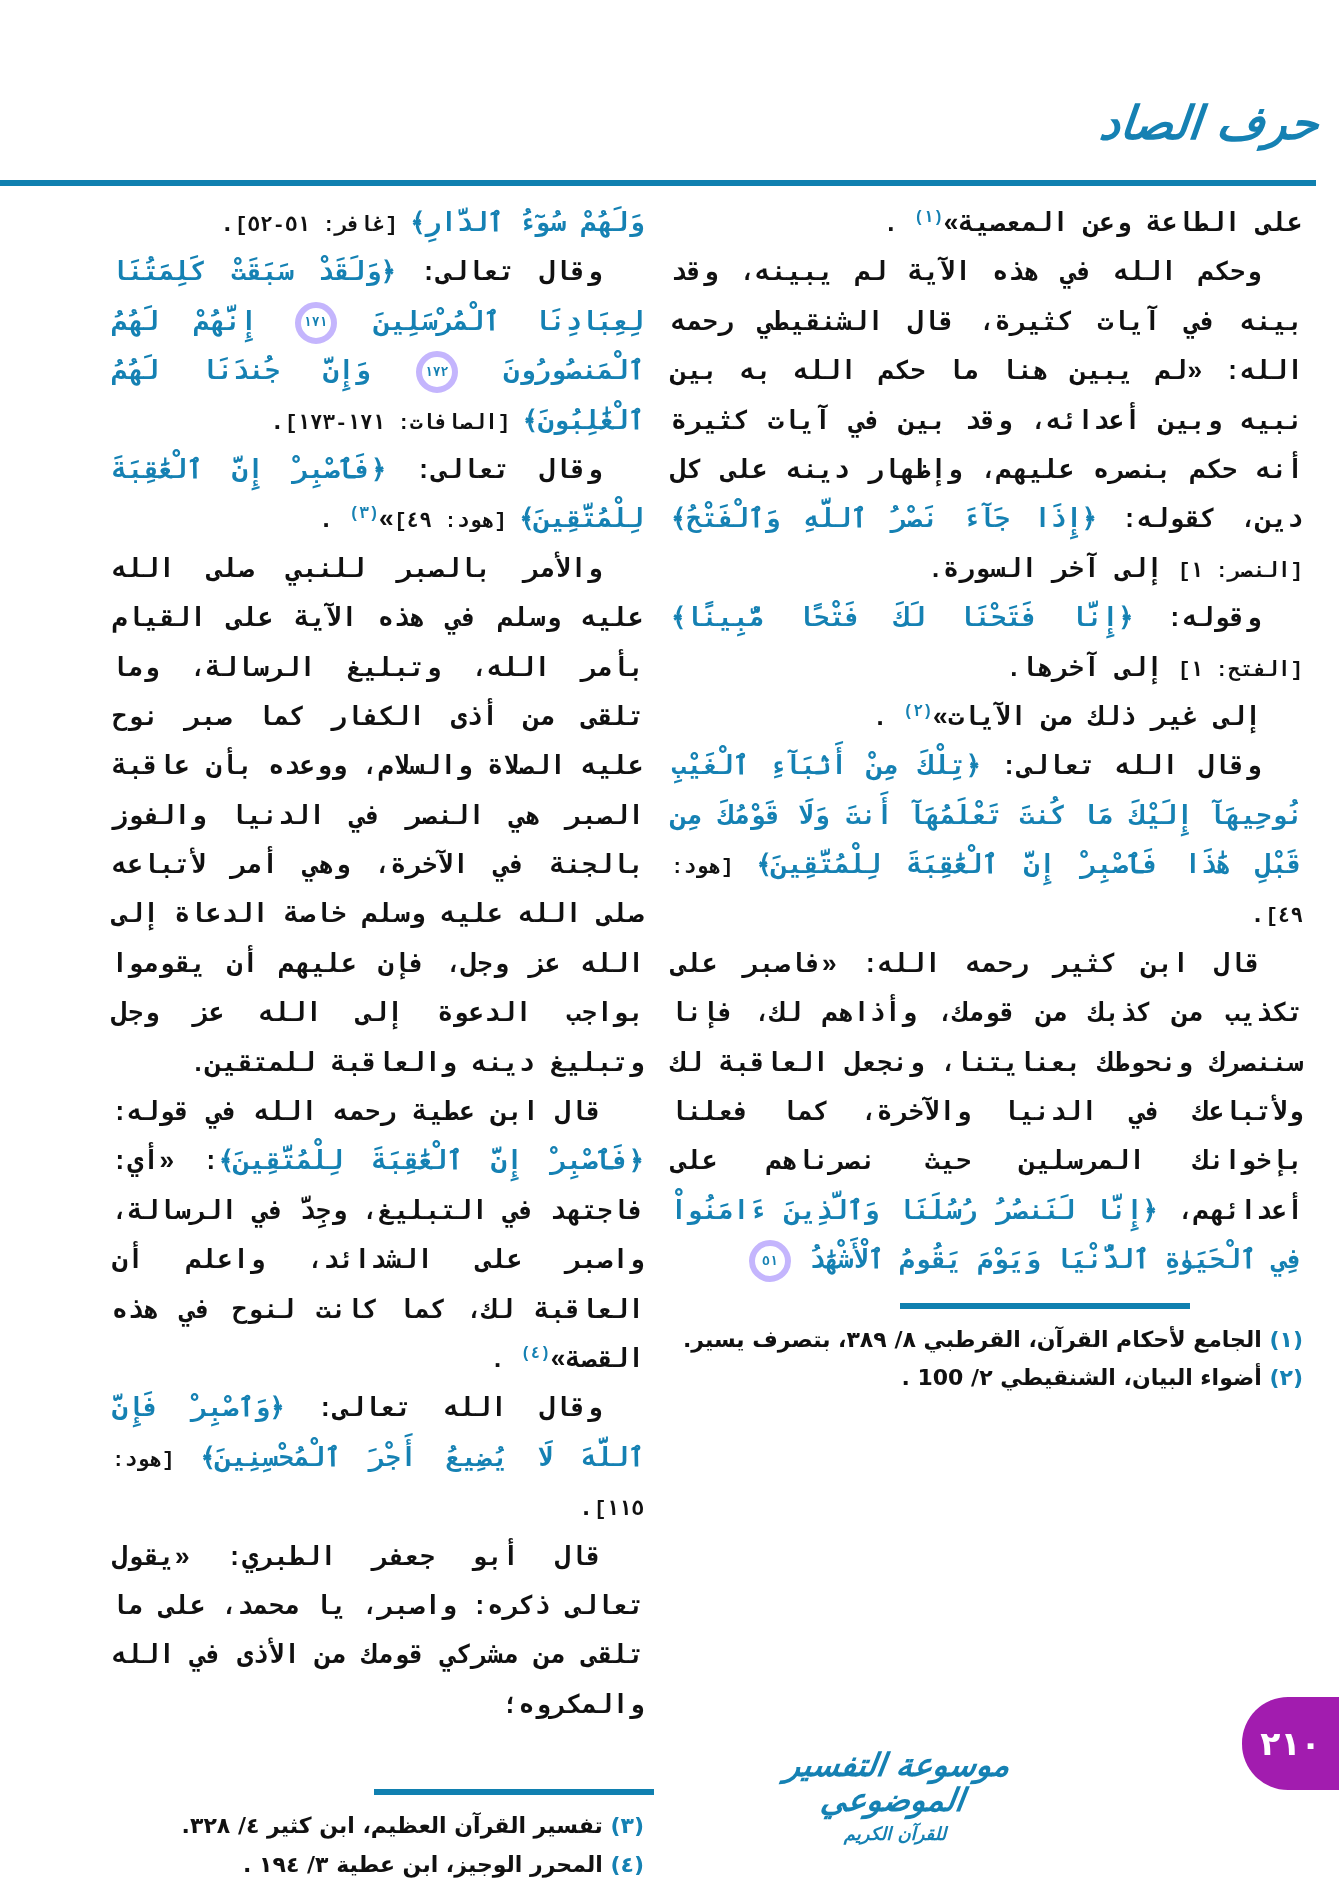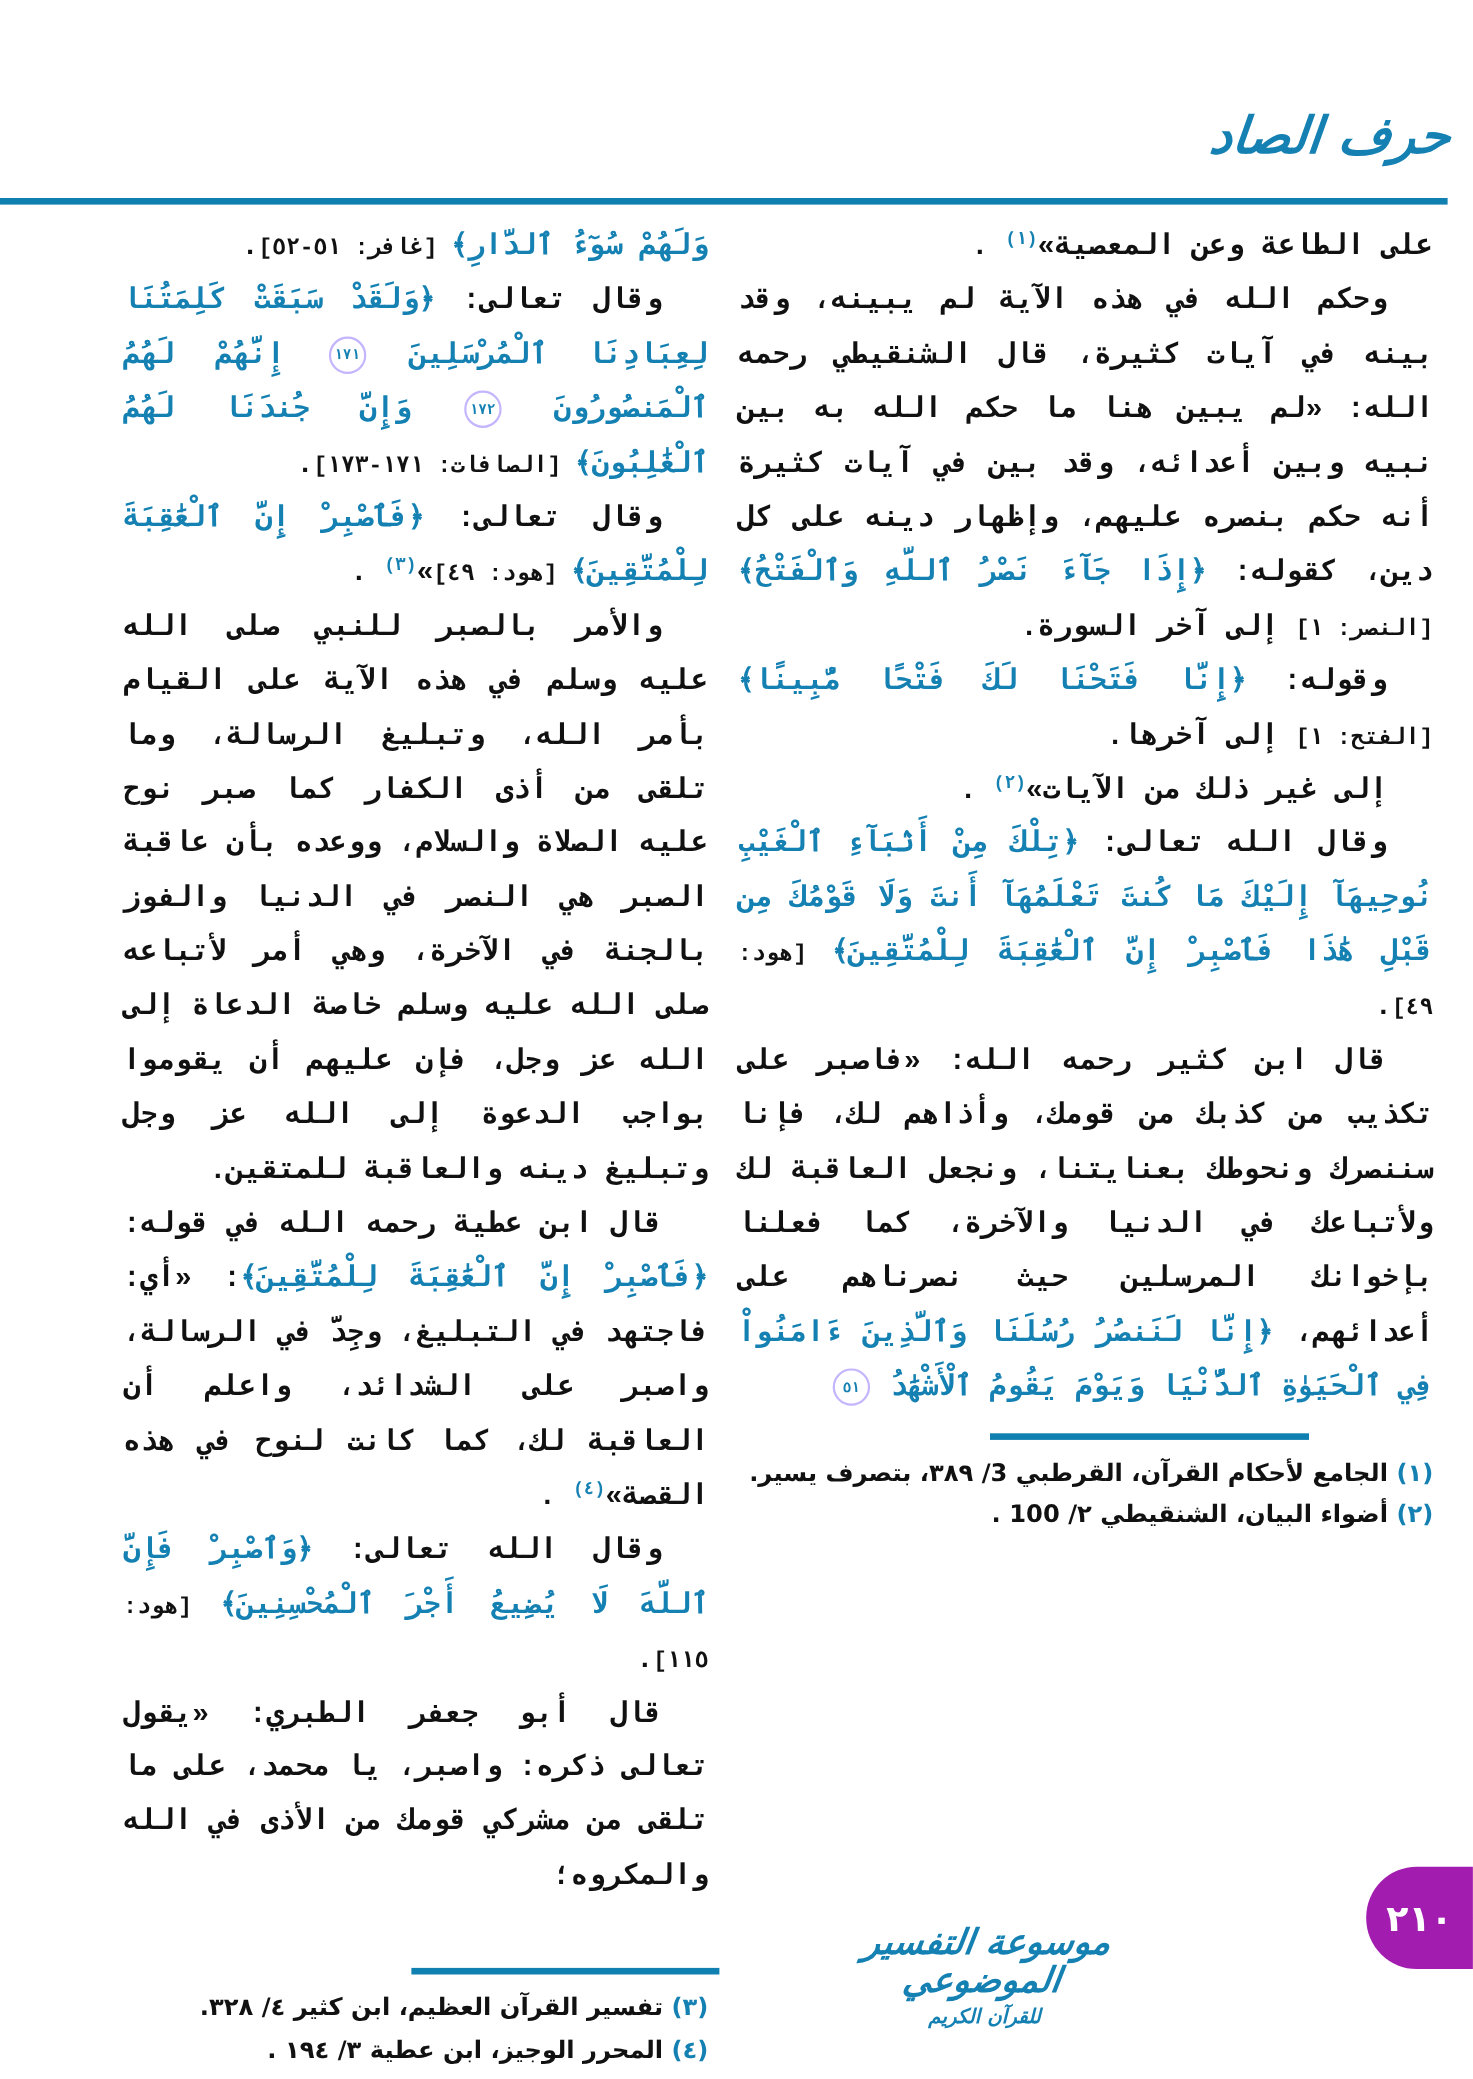--- a/index.html
+++ b/index.html
@@ -18,21 +18,21 @@
   .col{position:absolute;top:200px;}
   .col-first{right:36px;width:632px;}
   .col-second{left:112px;width:532px;}
   .para{margin:0;font-size:26px;line-height:1.9;font-weight:bold;text-align:justify;font-family:Liberation Mono, monospace;}
   .para.indent{text-indent:42px;}
   .verse{color:#1581b3;}
   .ref{color:#111111;font-size:0.8em;}
   .fnmark{color:#1581b3;font-size:0.62em;position:relative;top:-0.55em;font-weight:bold;}
   .ayah-mark{
     display:inline-flex;align-items:center;justify-content:center;
-    width:30px;height:30px;border:2px solid #c4b5fd;border-radius:50%;
+    width:30px;height:30px;border:6px solid #c4b5fd;border-radius:50%;
     color:#1581b3;font-size:13px;line-height:1;vertical-align:middle;margin:0 3px;
     text-indent:0;
   }
   
   .fn-sep{height:6px;background:#1080b0;border:none;}
   .col-first .fn-sep{width:290px;margin:16px 113px 12px auto;}
   .col-second .fn-sep{width:280px;margin:58px -10px 12px auto;}
   .footnote{font-size:22px;line-height:1.75;font-weight:bold;text-align:justify;
     padding-right:54px;text-indent:-54px;margin:0;}
   .fn-num{color:#1581b3;}
@@ -63,21 +63,21 @@
     <p class="para indent"><span class="txt">وحكم الله في هذه الآية لم يبينه، وقد بينه في آيات كثيرة، قال الشنقيطي رحمه الله: «لم يبين هنا ما حكم الله به بين نبيه وبين أعدائه، وقد بين في آيات كثيرة أنه حكم بنصره عليهم، وإظهار دينه على كل دين، كقوله: </span><span class="verse">﴿إِذَا جَآءَ نَصْرُ ٱللَّهِ وَٱلْفَتْحُ﴾</span><span class="ref"> [النصر: ١]</span><span class="txt"> إلى آخر السورة.</span></p>
     <p class="para indent"><span class="txt">وقوله: </span><span class="verse">﴿إِنَّا فَتَحْنَا لَكَ فَتْحًا مُّبِينًا﴾</span><span class="ref"> [الفتح: ١]</span><span class="txt"> إلى آخرها.</span></p>
     <p class="para indent"><span class="txt">إلى غير ذلك من الآيات»</span><span class="fnmark">(٢)</span><span class="txt"> .</span></p>
     <p class="para indent"><span class="txt">وقال الله تعالى: </span><span class="verse">﴿تِلْكَ مِنْ أَنۢبَآءِ ٱلْغَيْبِ نُوحِيهَآ إِلَيْكَ مَا كُنتَ تَعْلَمُهَآ أَنتَ وَلَا قَوْمُكَ مِن قَبْلِ هَٰذَا فَٱصْبِرْ إِنَّ ٱلْعَٰقِبَةَ لِلْمُتَّقِينَ﴾</span><span class="ref"> [هود: ٤٩]</span><span class="txt">.</span></p>
     <p class="para indent"><span class="txt">قال ابن كثير رحمه الله: «فاصبر على تكذيب من كذبك من قومك، وأذاهم لك، فإنا سننصرك ونحوطك بعنايتنا، ونجعل العاقبة لك ولأتباعك في الدنيا والآخرة، كما فعلنا بإخوانك المرسلين حيث نصرناهم على أعدائهم، </span><span class="verse">﴿إِنَّا لَنَنصُرُ رُسُلَنَا وَٱلَّذِينَ ءَامَنُواْ فِي ٱلْحَيَوٰةِ ٱلدُّنْيَا وَيَوْمَ يَقُومُ ٱلْأَشْهَٰدُ </span><span class="ayah-mark">
           <span>٥١</span>
         </span></p>
     <hr class="fn-sep">
     <p class="footnote">
       <span class="fn-num">(١)</span>
-      <span>الجامع لأحكام القرآن، القرطبي 3/ ٣٨٩، بتصرف يسير.</span>
+      <span>الجامع لأحكام القرآن، القرطبي ٨/ ٣٨٩، بتصرف يسير.</span>
     </p>
     <p class="footnote">
       <span class="fn-num">(٢)</span>
       <span>أضواء البيان، الشنقيطي ٢/ 100 .</span>
     </p>
   </div>
 
   <div class="col col-second">
     <p class="para"><span class="verse">وَلَهُمْ سُوٓءُ ٱلدَّارِ﴾</span><span class="ref"> [غافر: ٥١-٥٢]</span><span class="txt">.</span></p>
     <p class="para indent"><span class="txt">وقال تعالى: </span><span class="verse">﴿وَلَقَدْ سَبَقَتْ كَلِمَتُنَا لِعِبَادِنَا ٱلْمُرْسَلِينَ </span><span class="ayah-mark">

